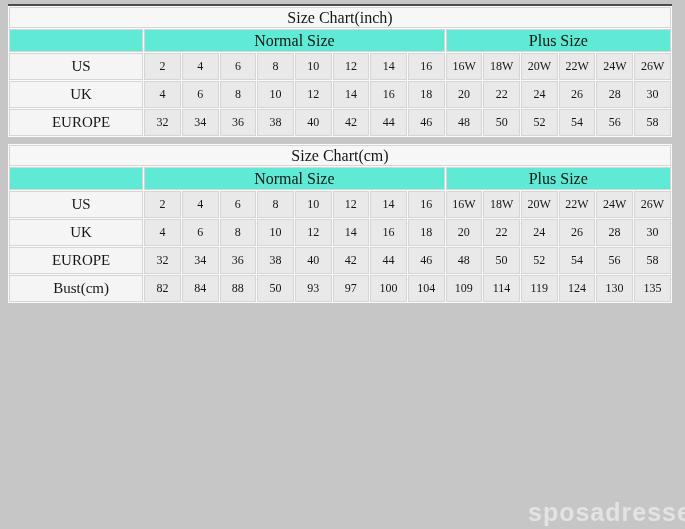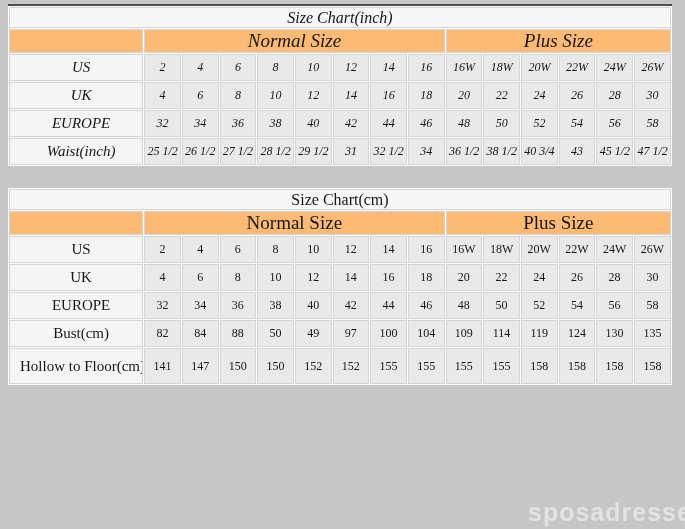--- a/index.html
+++ b/index.html
@@ -23,42 +23,41 @@
     border-collapse: separate;
     border-spacing: 1px;
     background: #fbfbfb;
     width: 664px;
     margin-left: 8px;
     table-layout: fixed;
   }
   table.table-0 {
     margin-top: 4px;
     border-top: 2px solid #4d4d4d;
-    font-style: italic;
   }
   table.table-1 {
-    margin-top: 22px;
+    margin-top: 7px;
   }
   td {
     border: 1px solid #d5d5d5;
     text-align: center;
     vertical-align: middle;
     color: #161616;
     padding: 0;
     overflow: hidden;
     white-space: nowrap;
   }
   td.title-cell {
     background: #f7f7f7;
     font-size: 16px;
     height: 19px;
   }
   td.group-head, td.label-head {
-    background: #fdba74;
-    font-size: 19px;
+    background: #5eead4;
+    font-size: 16px;
     height: 21px;
   }
   td.row-label {
     background: #f5f5f5;
     font-size: 15px;
     height: 25px;
     padding-left: 10px;
   }
   td.data-cell {
     background: #e9e9e9;
@@ -154,37 +153,20 @@
           <td class="data-cell">42</td>
           <td class="data-cell">44</td>
           <td class="data-cell">46</td>
           <td class="data-cell">48</td>
           <td class="data-cell">50</td>
           <td class="data-cell">52</td>
           <td class="data-cell">54</td>
           <td class="data-cell">56</td>
           <td class="data-cell">58</td>
         </tr>
-        <tr>
-          <td class="row-label">Waist(inch)</td>
-          <td class="data-cell">25 1/2</td>
-          <td class="data-cell">26 1/2</td>
-          <td class="data-cell">27 1/2</td>
-          <td class="data-cell">28 1/2</td>
-          <td class="data-cell">29 1/2</td>
-          <td class="data-cell">31</td>
-          <td class="data-cell">32 1/2</td>
-          <td class="data-cell">34</td>
-          <td class="data-cell">36 1/2</td>
-          <td class="data-cell">38 1/2</td>
-          <td class="data-cell">40 3/4</td>
-          <td class="data-cell">43</td>
-          <td class="data-cell">45 1/2</td>
-          <td class="data-cell">47 1/2</td>
-        </tr>
       </tbody>
     </table>
   <table class="size-table table-1">
       <colgroup>
         <col style="width: 128px;">
         <col style="width: 35px;">
         <col style="width: 35px;">
         <col style="width: 35px;">
         <col style="width: 35px;">
         <col style="width: 35px;">
@@ -257,44 +239,27 @@
           <td class="data-cell">54</td>
           <td class="data-cell">56</td>
           <td class="data-cell">58</td>
         </tr>
         <tr>
           <td class="row-label">Bust(cm)</td>
           <td class="data-cell">82</td>
           <td class="data-cell">84</td>
           <td class="data-cell">88</td>
           <td class="data-cell">50</td>
-          <td class="data-cell">49</td>
+          <td class="data-cell">93</td>
           <td class="data-cell">97</td>
           <td class="data-cell">100</td>
           <td class="data-cell">104</td>
           <td class="data-cell">109</td>
           <td class="data-cell">114</td>
           <td class="data-cell">119</td>
           <td class="data-cell">124</td>
           <td class="data-cell">130</td>
           <td class="data-cell">135</td>
         </tr>
-        <tr class="tall">
-          <td class="row-label">Hollow to Floor(cm)</td>
-          <td class="data-cell">141</td>
-          <td class="data-cell">147</td>
-          <td class="data-cell">150</td>
-          <td class="data-cell">150</td>
-          <td class="data-cell">152</td>
-          <td class="data-cell">152</td>
-          <td class="data-cell">155</td>
-          <td class="data-cell">155</td>
-          <td class="data-cell">155</td>
-          <td class="data-cell">155</td>
-          <td class="data-cell">158</td>
-          <td class="data-cell">158</td>
-          <td class="data-cell">158</td>
-          <td class="data-cell">158</td>
-        </tr>
       </tbody>
     </table>
   <div class="watermark">sposadresses</div>
 </div>
 
 </body></html>

